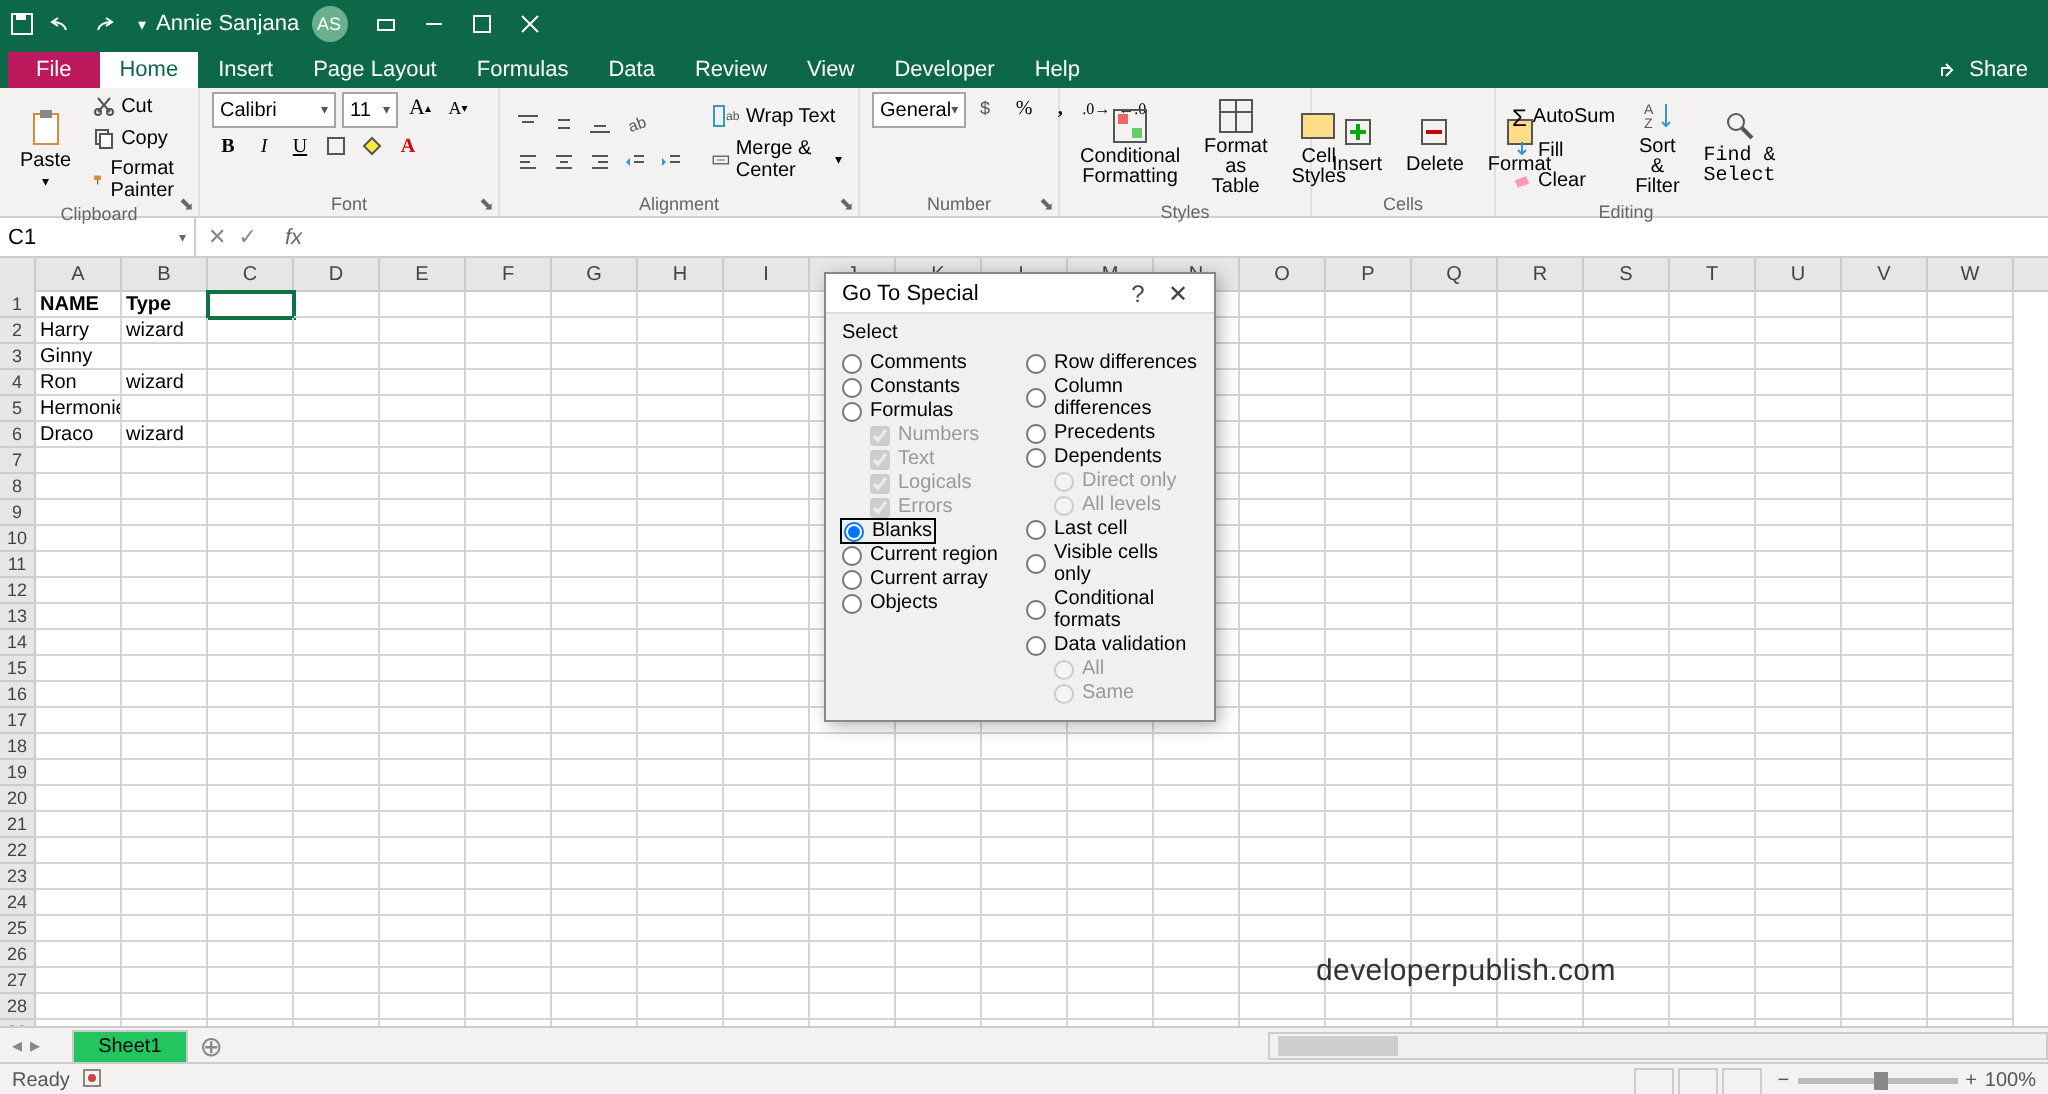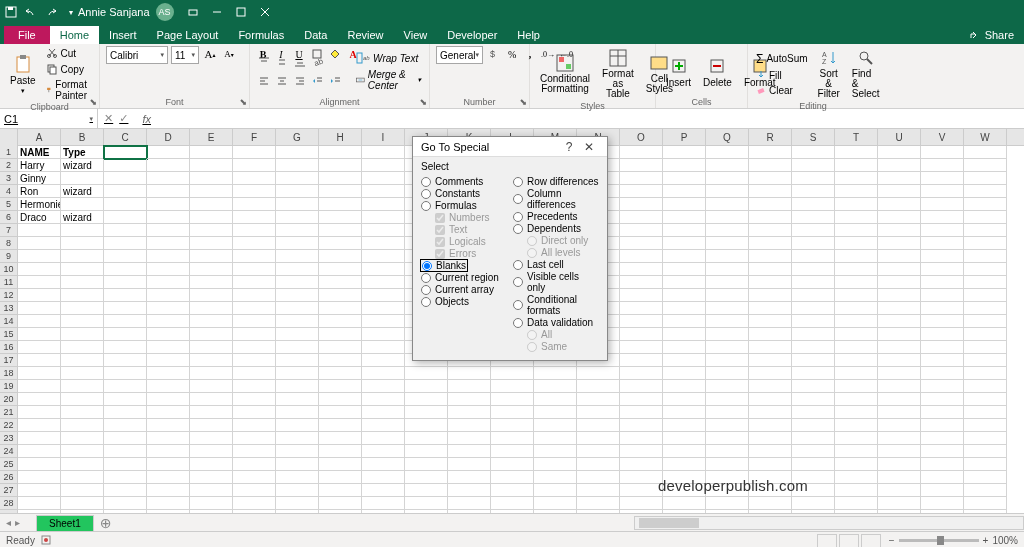--- a/index.html
+++ b/index.html
@@ -35,21 +35,21 @@
 .rrow { display: flex; align-items: center; gap: 3px; cursor: pointer; padding: 1px 2px; }
 .combo { height: 18px; border: 1px solid #a6a6a6; background: #fff; display: flex; align-items: center; padding: 0 3px; font-size: 10px; }
 .combo .carrow { margin-left: auto; font-size: 7px; color: #555; }
 .fbtns { display: flex; gap: 2px; }
 .fbtn { width: 16px; height: 16px; display: flex; align-items: center; justify-content: center; cursor: pointer; font-family: 'Times New Roman', serif; }
 .fbtn.bold { font-weight: bold; }
 .fbtn.italic { font-style: italic; }
 .fbtn.under { text-decoration: underline; }
 
 
-.fbar { height: 20px; border-bottom: 1px solid #ccc; display: flex; align-items: center; font-size: 11px; text-decoration: underline; }
+.fbar { height: 20px; border-bottom: 1px solid #ccc; display: flex; align-items: center; font-size: 11px; }
 .namebox { width: 98px; height: 100%; border-right: 1px solid #ccc; display: flex; align-items: center; padding: 0 4px; }
 .namebox .carrow { margin-left: auto; font-size: 7px; color: #666; }
 .fx-controls { display: flex; align-items: center; gap: 6px; padding: 0 6px; color: #888; }
 .fx-label { font-style: italic; padding: 0 8px; color: #666; }
 .formula-input { flex: 1; height: 100%; border: none; outline: none; padding: 0 4px; }
 
 
 .grid-area { position: relative; height: 384px; overflow: hidden; background: #fff; }
 .col-headers { height: 17px; display: flex; background: #e6e6e6; border-bottom: 1px solid #ccc; }
 .corner { width: 18px; height: 17px; border-right: 1px solid #ccc; background: #e6e6e6; }
@@ -207,21 +207,21 @@
             </svg>
             <span>Format Painter</span>
           </div>
       </div>
     </div>
     <div class="rgroup-label">Clipboard</div>
     <div class="rgroup-launcher">⬊</div>
   </div>
 
   <div class="rgroup" style="width:150px;">
-    <div class="rgroup-body" style="flex-direction:row;align-items:stretch;gap:18px;">
+    <div class="rgroup-body" style="flex-direction:column;align-items:stretch;gap:1px;">
       <div style="display:flex;gap:3px;">
         <div class="combo" style="width:62px;">
             <span>Calibri</span>
             <span class="carrow">▾</span>
           </div>
         <div class="combo" style="width:28px;">
             <span>11</span>
             <span class="carrow">▾</span>
           </div>
         <div class="fbtn" style="font-size:11px;">A<sup style="font-size:6px;">▴</sup></div>
@@ -307,21 +307,21 @@
             </div>
           <div class="fbtn">
               <svg width="12" height="12" viewBox="0 0 12 12">
                 <line x1="5" y1="3" x2="10" y2="3" stroke="#555"></line>
                 <line x1="5" y1="6" x2="10" y2="6" stroke="#555"></line>
                 <path d="M1 4 L3 6 L1 8" fill="#39c"></path>
               </svg>
             </div>
         </div>
       </div>
-      <div class="rcol" style="gap:3px;margin-left:6px;font-style:italic;">
+      <div class="rcol" style="gap:3px;margin-left:6px;">
         <div class="rrow">
             <svg width="14" height="12" viewBox="0 0 14 12">
               <rect x="1" y="1" width="5" height="10" fill="none" stroke="#39c"></rect>
               <text x="7" y="8" font-size="6" fill="#555">ab</text>
             </svg>
             <span>Wrap Text</span>
           </div>
         <div class="rrow">
             <svg width="14" height="12" viewBox="0 0 14 12">
               <rect x="1" y="3" width="12" height="6" fill="none" stroke="#555"></rect>
@@ -439,21 +439,21 @@
             <text x="3" y="16" font-size="7" fill="#555">Z</text>
             <path d="M14 4 L14 15 M12 13 L14 15 L16 13" fill="none" stroke="#39c"></path>
           </svg>
           <span style="text-align:center;line-height:10px;">Sort &amp; Filter</span>
         </div>
       <div class="rbig">
           <svg class="ricon" viewBox="0 0 20 20">
             <circle cx="8" cy="8" r="4" fill="none" stroke="#555"></circle>
             <line x1="11" y1="11" x2="16" y2="16" stroke="#555" stroke-width="2"></line>
           </svg>
-          <span style="text-align:left;line-height:10px;">Find &amp; Select</span>
+          <span style="text-align:right;line-height:10px;font-family:Liberation Mono, monospace;">Find &amp; Select</span>
         </div>
     </div>
     <div class="rgroup-label">Editing</div>
   </div>
 </div>
 
 <div class="fbar">
   <div class="namebox">
       <span>C1</span>
       <span class="carrow">▾</span>

